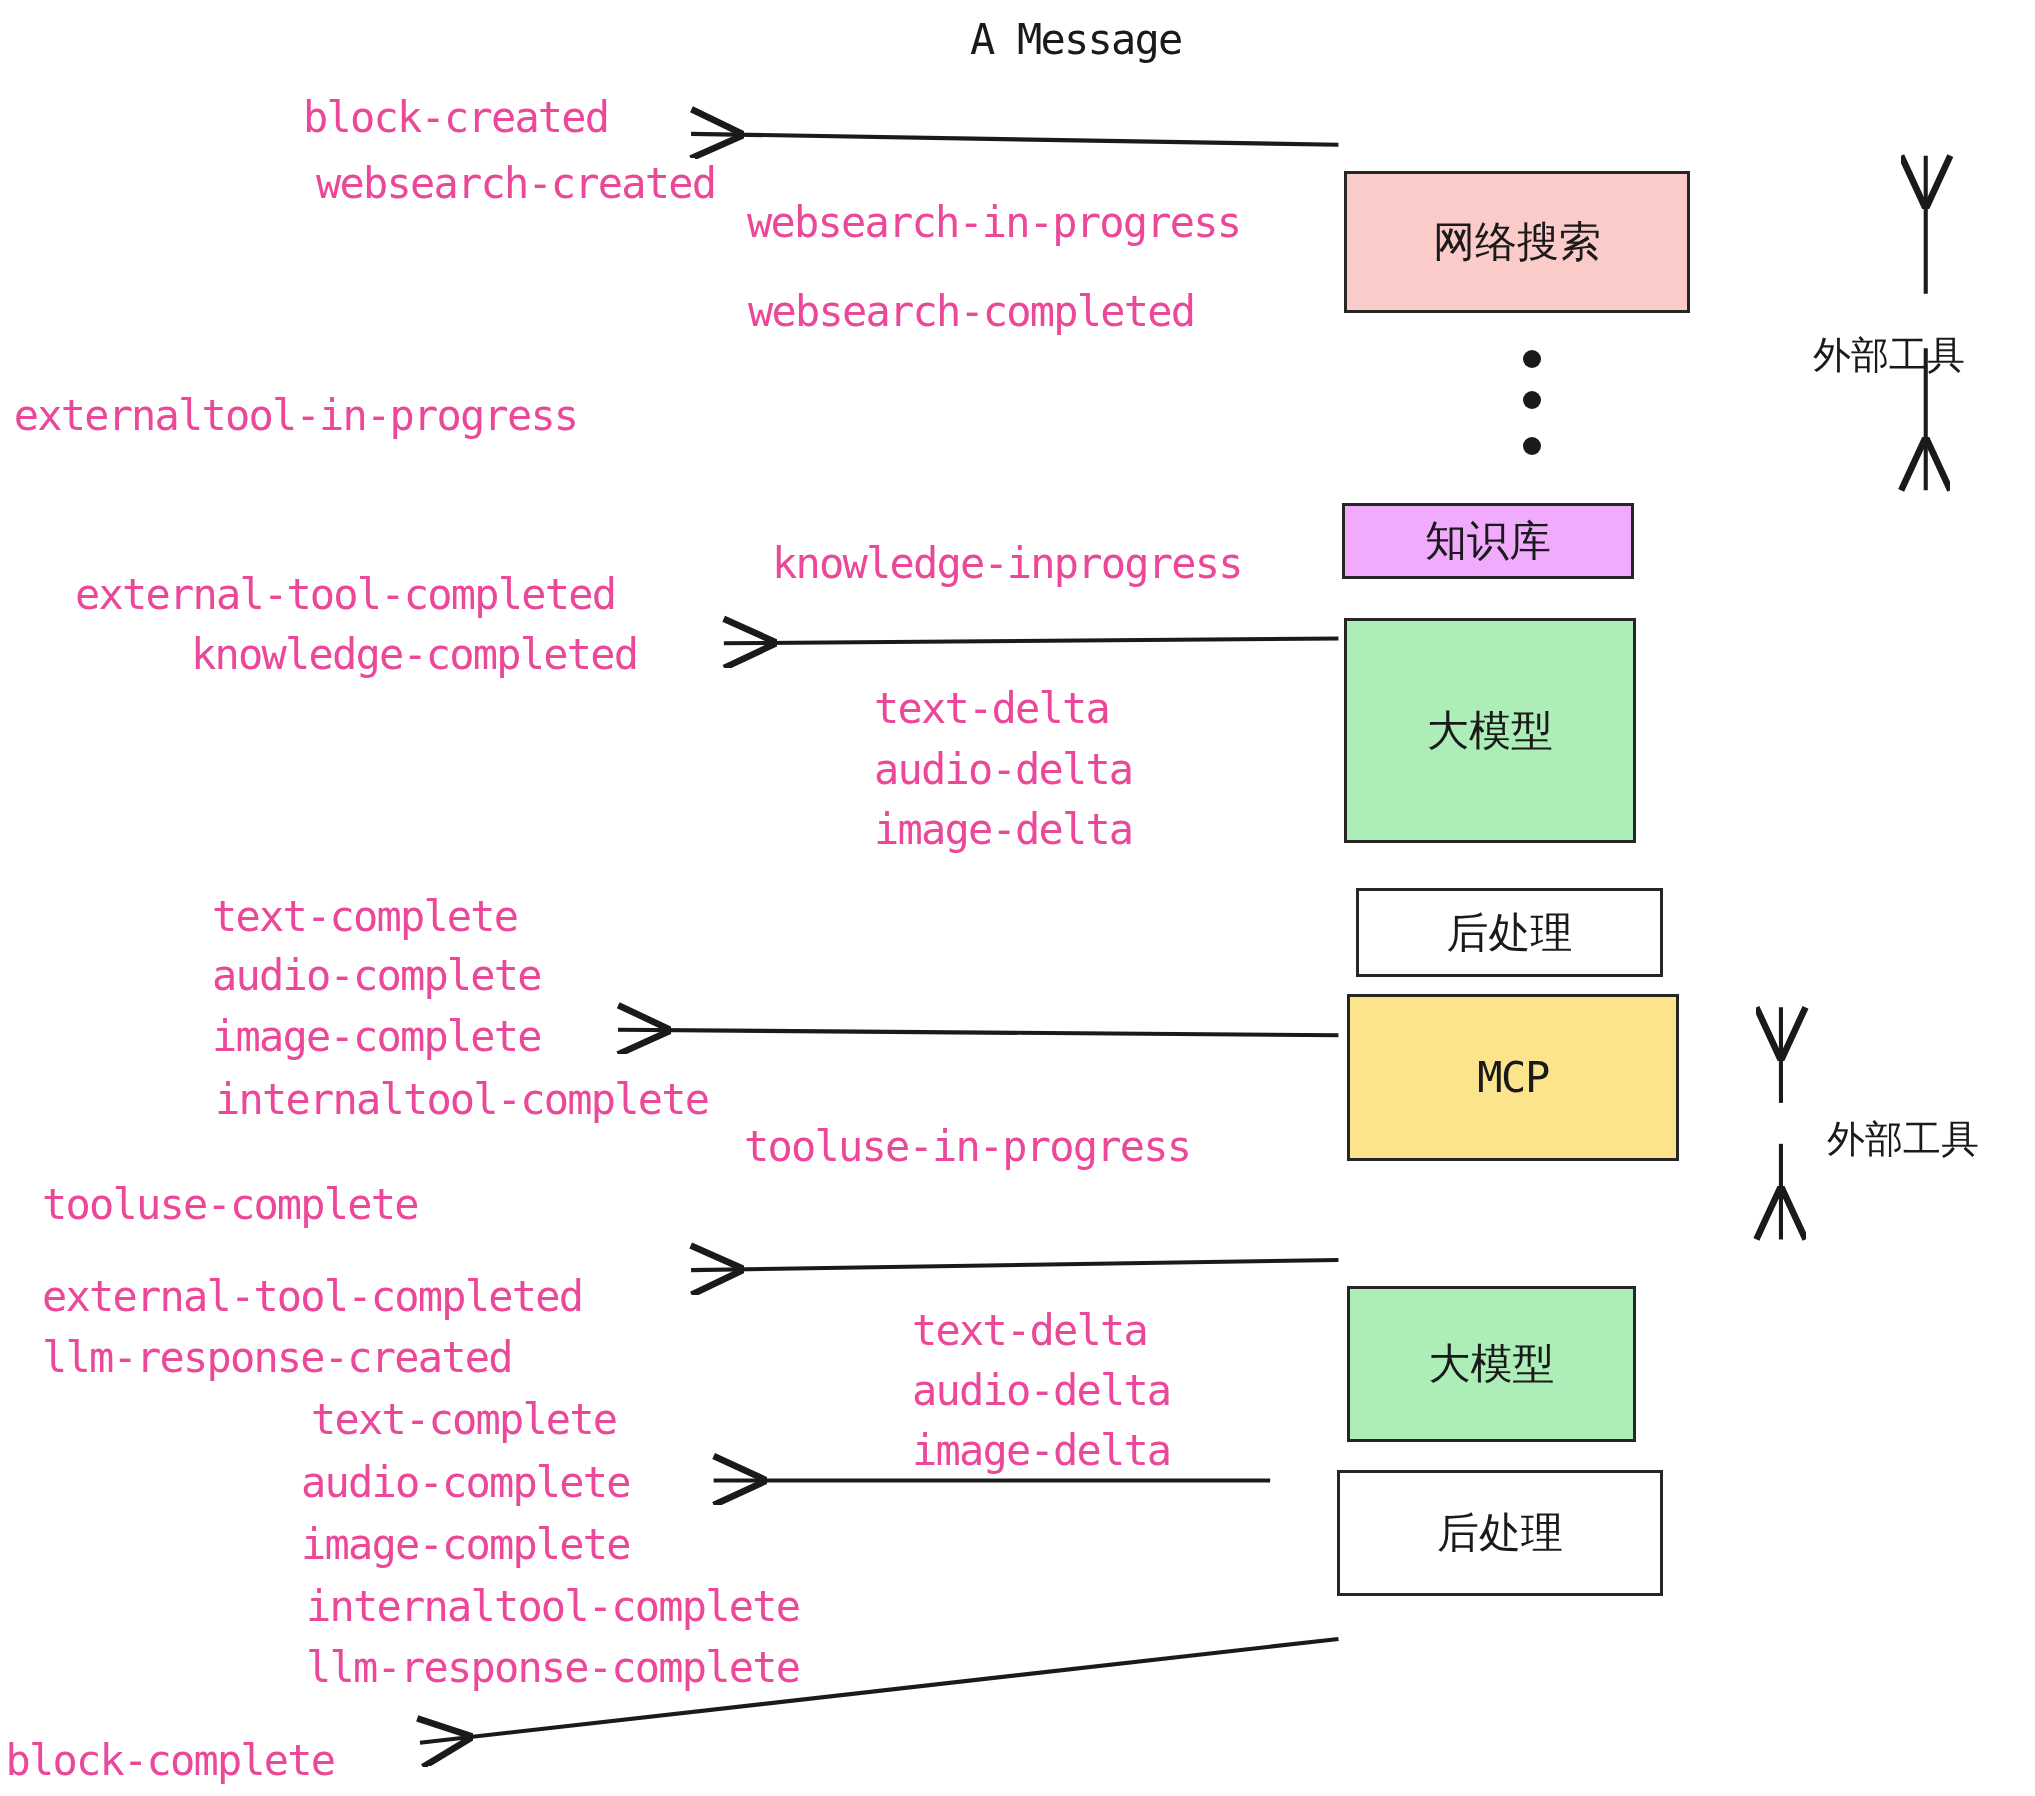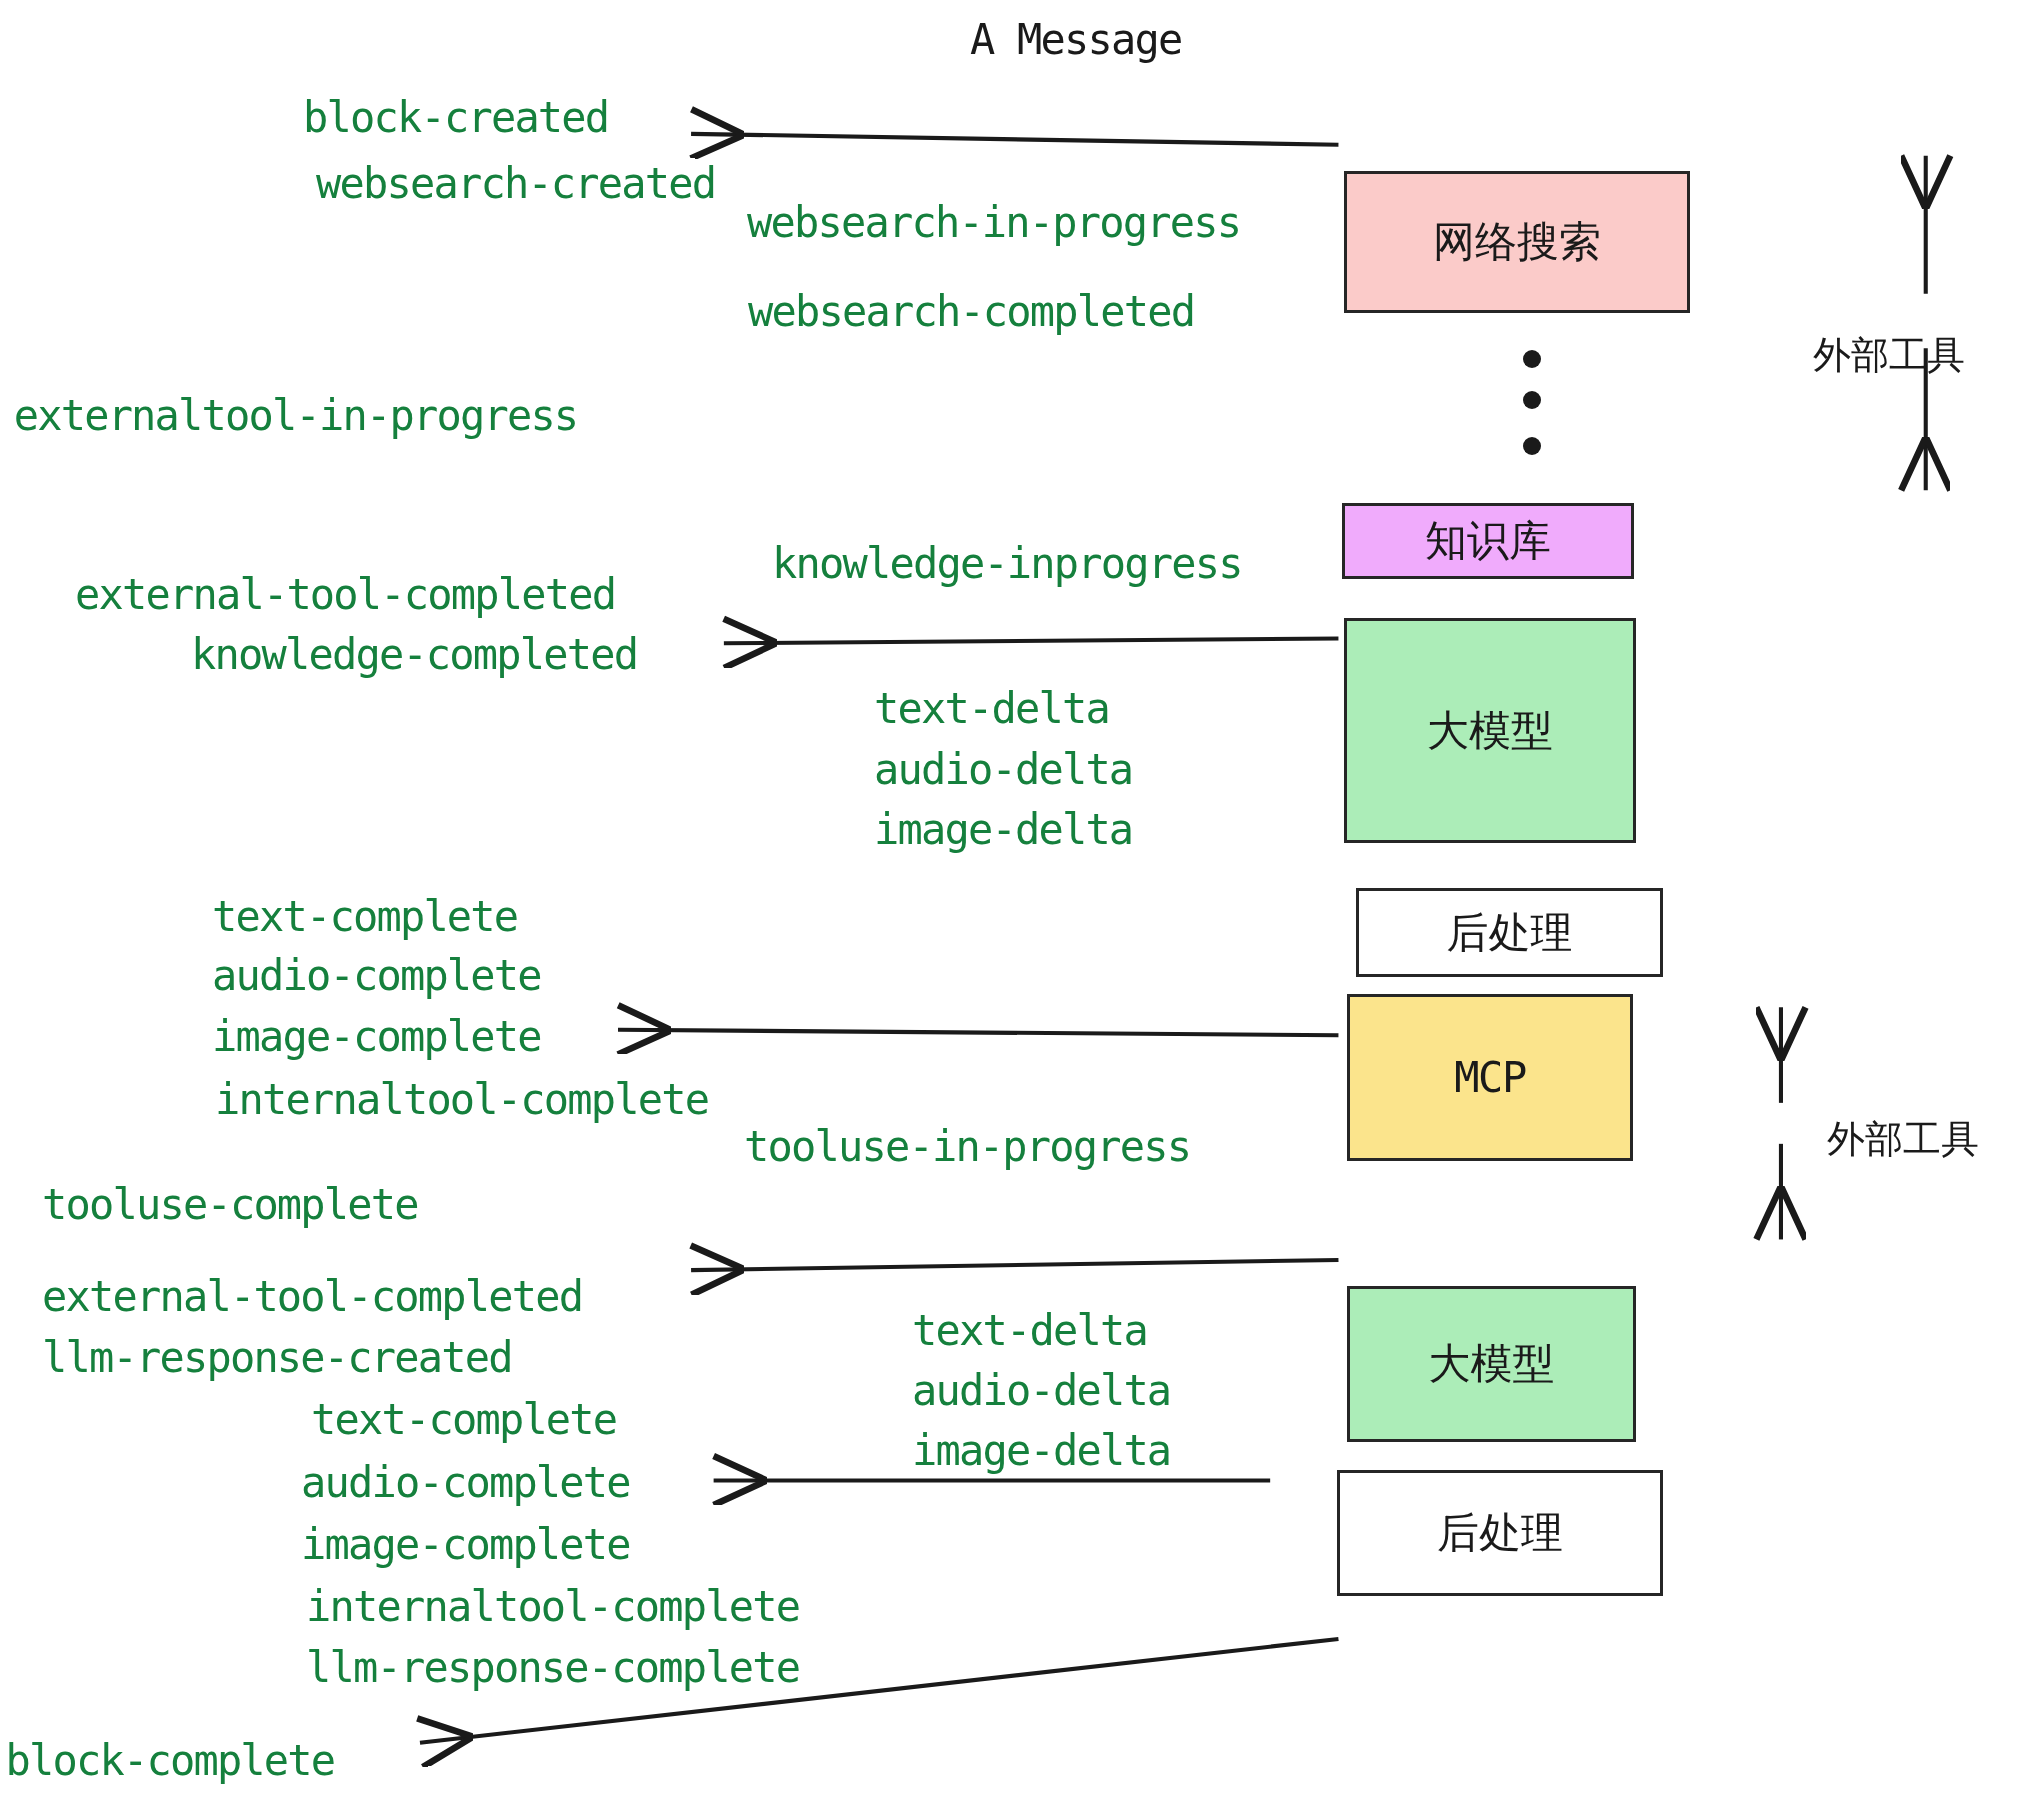--- a/index.html
+++ b/index.html
@@ -16,21 +16,21 @@
     font-family: "DejaVu Sans Mono", "Liberation Mono", monospace;
     text-align: center;
   }
   .evt {
     position: absolute;
     white-space: pre;
     font-family: "DejaVu Sans Mono", "Liberation Mono", monospace;
     font-size: 42px;
     line-height: 1;
     letter-spacing: -1.8px;
-    color: #15803d;
+    color: #ec4899;
     font-weight: 500;
   }
   .title {
     position: absolute;
     white-space: pre;
     font-family: "DejaVu Sans Mono", "Liberation Mono", monospace;
     font-size: 42px;
     letter-spacing: -1.8px;
     line-height: 1;
     color: #1a1a1a;
@@ -116,21 +116,21 @@
       </div>
       <div class="node" style="left: 1342px; top: 503px; width: 292px; height: 76px; background: #f0abfc;">
         <span>知识库</span>
       </div>
       <div class="node" style="left: 1344px; top: 618px; width: 292px; height: 225px; background: rgb(172, 237, 184);">
         <span>大模型</span>
       </div>
       <div class="node" style="left: 1356px; top: 888px; width: 307px; height: 89px; background: rgb(255, 255, 255);">
         <span>后处理</span>
       </div>
-      <div class="node mono" style="left: 1347px; top: 994px; width: 286px; height: 167px; background: rgb(251, 228, 140);">
+      <div class="node mono" style="left: 1347px; top: 994px; width: 332px; height: 167px; background: rgb(251, 228, 140);">
         <span>MCP</span>
       </div>
       <div class="node" style="left: 1347px; top: 1286px; width: 289px; height: 156px; background: rgb(172, 237, 184);">
         <span>大模型</span>
       </div>
       <div class="node" style="left: 1337px; top: 1470px; width: 326px; height: 126px; background: rgb(255, 255, 255);">
         <span>后处理</span>
       </div>
     </div>
 

